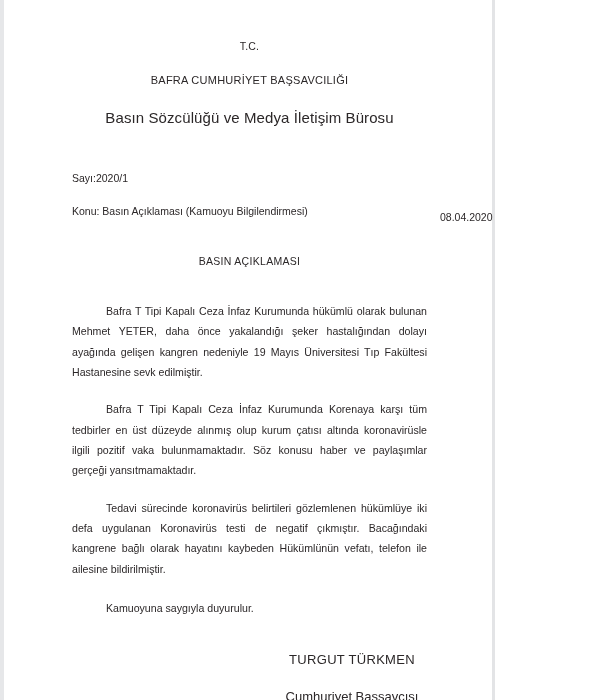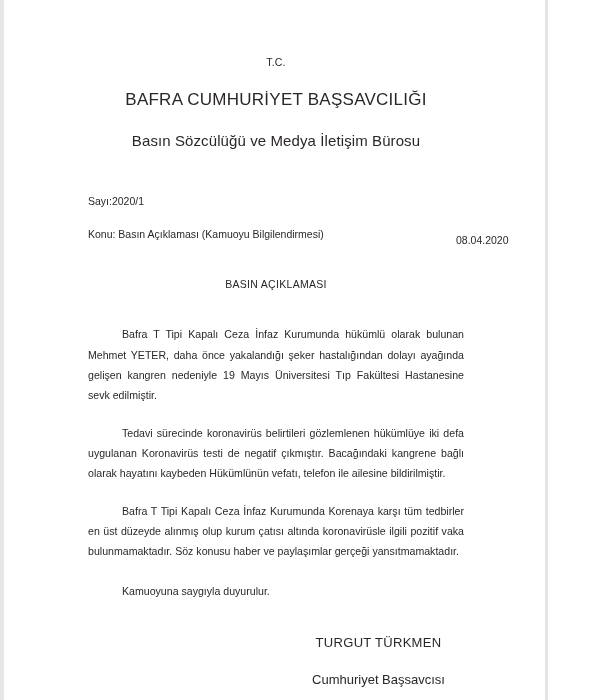--- a/index.html
+++ b/index.html
@@ -11,26 +11,26 @@
     height: 700px;
     background: #ffffff;
     font-family: "Liberation Sans", "DejaVu Sans", sans-serif;
     color: #231f20;
     overflow: hidden;
   }
 
   .page {
     position: relative;
     box-sizing: border-box;
-    width: 548px;
+    width: 495px;
     height: 700px;
     background: #ffffff;
     border-left: 4px solid #e6e7e9;
     border-right: 3px solid #e3e4e6;
-    padding: 16px;
+    padding: 0;
   }
 
   .content {
     position: relative;
     box-sizing: border-box;
     width: 100%;
     height: 100%;
     padding: 0 65px 0 68px;
   }
 
@@ -42,21 +42,21 @@
   .lh-line {
     font-size: 10.5px;
     letter-spacing: 0.2px;
     color: #2b2728;
     line-height: 1.2;
   }
   .lh-tc {
     margin-bottom: 21px;
   }
   .lh-office {
-    font-size: 17px;
+    font-size: 11px;
     letter-spacing: 0.25px;
     margin-bottom: 22px;
   }
   .lh-bureau {
     font-size: 15px;
     letter-spacing: 0.1px;
   }
 
   
   .refblock {
@@ -153,22 +153,22 @@
       <div class="ref-row">
         <span>Konu: Basın Açıklaması (Kamuoyu Bilgilendirmesi)</span>
         <span class="ref-date">08.04.2020</span>
       </div>
     </div>
 
     <div class="doc-title">BASIN AÇIKLAMASI</div>
 
     <div class="body-copy">
       <p class="para">Bafra T Tipi Kapalı Ceza İnfaz Kurumunda hükümlü olarak bulunan Mehmet YETER, daha önce yakalandığı şeker hastalığından dolayı ayağında gelişen kangren nedeniyle 19 Mayıs Üniversitesi Tıp Fakültesi Hastanesine sevk edilmiştir.</p>
+      <p class="para">Bafra T Tipi Kapalı Ceza İnfaz Kurumunda Korenaya karşı tüm tedbirler en üst düzeyde alınmış olup kurum çatısı altında koronavirüsle ilgili pozitif vaka bulunmamaktadır. Söz konusu haber ve paylaşımlar gerçeği yansıtmamaktadır.</p>
       <p class="para">Tedavi sürecinde koronavirüs belirtileri gözlemlenen hükümlüye iki defa uygulanan Koronavirüs testi de negatif çıkmıştır. Bacağındaki kangrene bağlı olarak hayatını kaybeden Hükümlünün vefatı, telefon ile ailesine bildirilmiştir.</p>
-      <p class="para">Bafra T Tipi Kapalı Ceza İnfaz Kurumunda Korenaya karşı tüm tedbirler en üst düzeyde alınmış olup kurum çatısı altında koronavirüsle ilgili pozitif vaka bulunmamaktadır. Söz konusu haber ve paylaşımlar gerçeği yansıtmamaktadır.</p>
       <p class="para para-closing">Kamuoyuna saygıyla duyurulur.</p>
     </div>
 
     <div class="signature">
       <div class="sig-inner">
         <div class="sig-line sig-name">TURGUT TÜRKMEN</div>
         <div class="sig-line sig-role">Cumhuriyet Başsavcısı</div>
         
       </div>
     </div>

